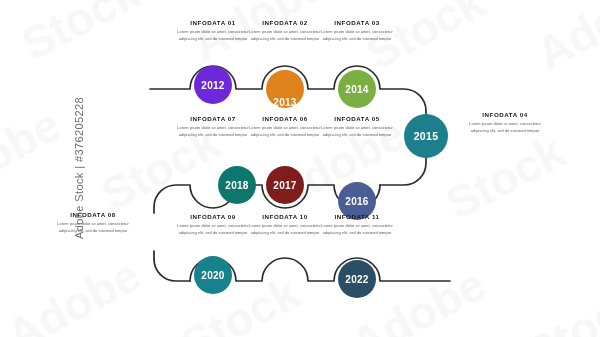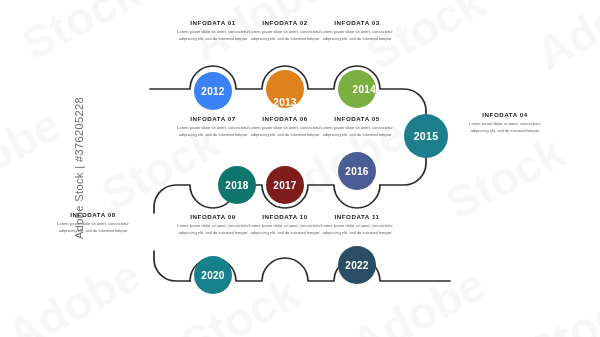--- a/index.html
+++ b/index.html
@@ -115,27 +115,27 @@
   </div>
   <div class="info" style="left:246px;top:20px;">
     <p class="info-title">INFODATA 02</p>
     <p class="info-body">Lorem ipsum dolor sit amet, consectetur adipiscing elit, sed do eiusmod tempor</p>
   </div>
   <div class="info" style="left:318px;top:20px;">
     <p class="info-title">INFODATA 03</p>
     <p class="info-body">Lorem ipsum dolor sit amet, consectetur adipiscing elit, sed do eiusmod tempor</p>
   </div>
 
-  <div class="node node-sm" style="left:194px;top:72px;background:#3b82f6;">
+  <div class="node node-sm" style="left:194px;top:66px;background:#6d28d9;">
     <span>2012</span>
   </div>
   <div class="node node-sm" style="left:266px;top:70px;background:#E0821C;align-items:flex-end;">
     <span>2013</span>
   </div>
-  <div class="node node-sm" style="left:338px;top:70px;background:#7CAF42;justify-content:flex-end;">
+  <div class="node node-sm" style="left:338px;top:70px;background:#7CAF42;">
     <span>2014</span>
   </div>
 
   <div class="node node-lg" style="left:404px;top:114px;background:#1D7F8C;">
     <span>2015</span>
   </div>
   <div class="info" style="left:466px;top:112px;">
     <p class="info-title">INFODATA 04</p>
     <p class="info-body">Lorem ipsum dolor sit amet, consectetur adipiscing elit, sed do eiusmod tempor</p>
   </div>
@@ -152,21 +152,21 @@
     <p class="info-title">INFODATA 05</p>
     <p class="info-body">Lorem ipsum dolor sit amet, consectetur adipiscing elit, sed do eiusmod tempor</p>
   </div>
 
   <div class="node node-sm" style="left:194px;top:166px;background:#0f766e;margin-left:24px;">
     <span>2018</span>
   </div>
   <div class="node node-sm" style="left:266px;top:166px;background:#7f1d1d;">
     <span>2017</span>
   </div>
-  <div class="node node-sm" style="left:338px;top:152px;background:#4A5D94;">
+  <div class="node node-sm" style="left:338px;top:182px;background:#4A5D94;">
     <span>2016</span>
   </div>
 
   <div class="info" style="left:54px;top:212px;">
     <p class="info-title">INFODATA 08</p>
     <p class="info-body">Lorem ipsum dolor sit amet, consectetur adipiscing elit, sed do eiusmod tempor</p>
   </div>
 
   <div class="info" style="left:174px;top:214px;">
     <p class="info-title">INFODATA 09</p>
@@ -177,19 +177,19 @@
     <p class="info-body">Lorem ipsum dolor sit amet, consectetur adipiscing elit, sed do eiusmod tempor</p>
   </div>
   <div class="info" style="left:318px;top:214px;">
     <p class="info-title">INFODATA 11</p>
     <p class="info-body">Lorem ipsum dolor sit amet, consectetur adipiscing elit, sed do eiusmod tempor</p>
   </div>
 
   <div class="node node-sm" style="left:194px;top:256px;background:#17818C;">
     <span>2020</span>
   </div>
-  <div class="node node-sm" style="left:338px;top:246px;background:#2A4E66;">
+  <div class="node node-sm" style="left:338px;top:260px;background:#2A4E66;">
     <span>2022</span>
   </div>
 
   <div class="wm-side">Adobe Stock | #376205228</div>
 
 </div>
 
 </body></html>

